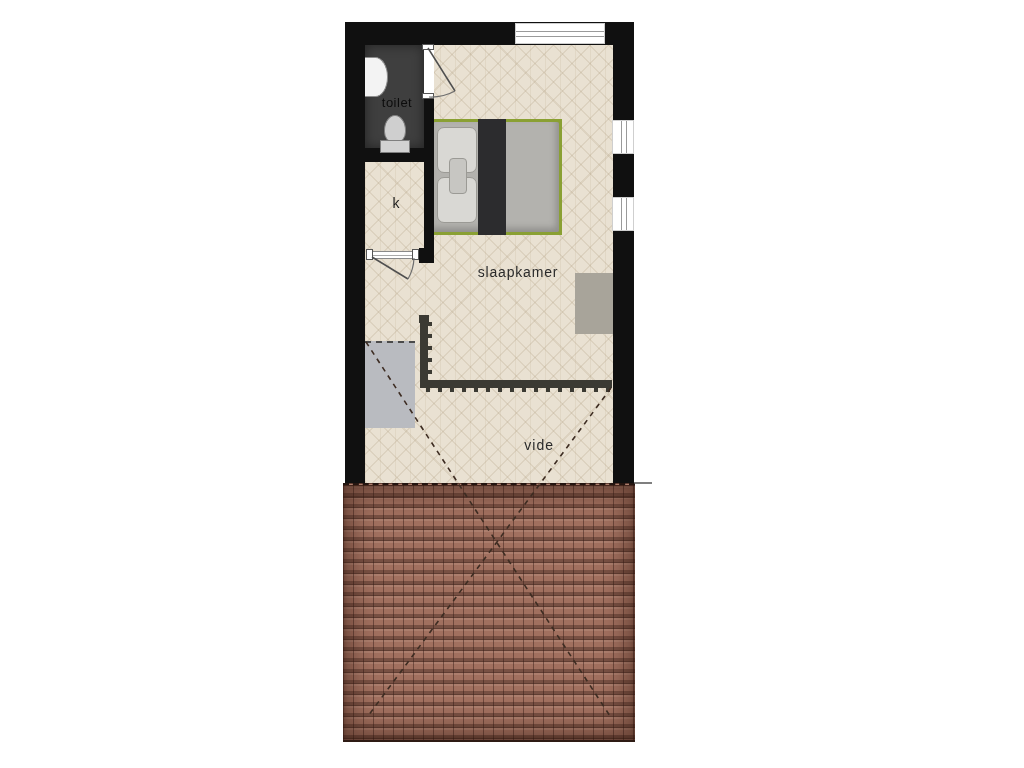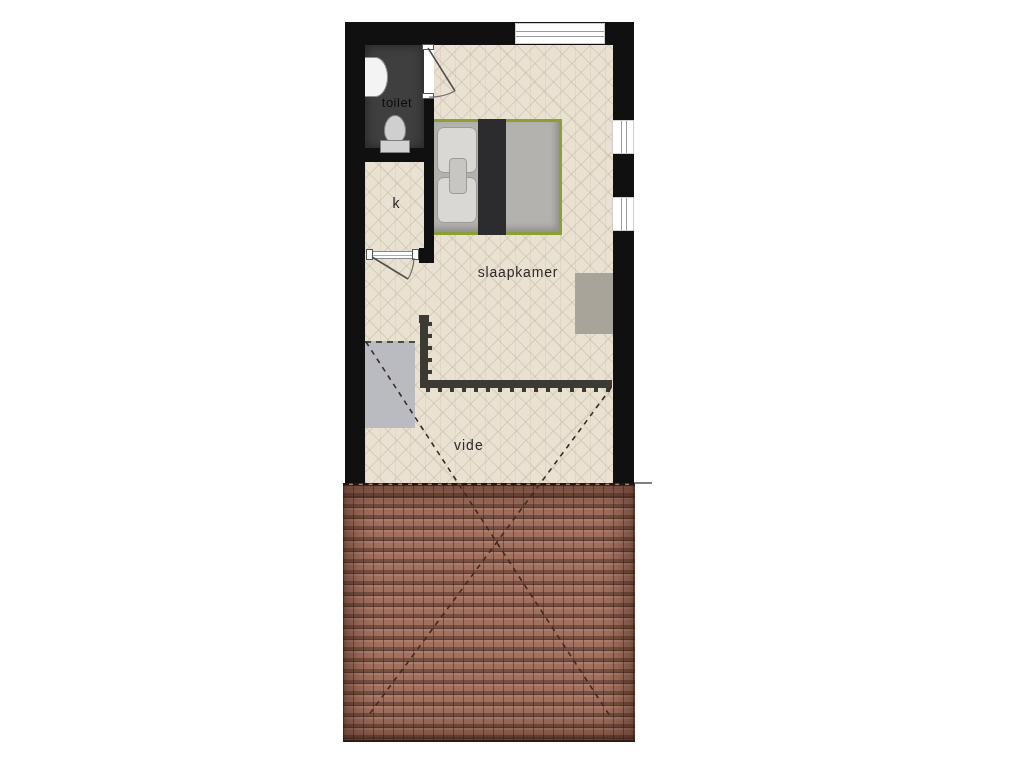--- a/index.html
+++ b/index.html
@@ -91,21 +91,21 @@
     box-shadow:inset 0 0 26px 8px rgba(46,20,12,0.5), inset 0 0 4px rgba(46,20,12,0.6);}
 
   
   .linework{left:0;top:0;width:1024px;height:768px;z-index:10;pointer-events:none;}
 
   
   .room-label{z-index:11;color:#1c1c1c;}
   .label-toilet{left:367px;top:95px;width:60px;text-align:center;font-size:13px;letter-spacing:0.5px;color:#0c0c0c;}
   .label-k{left:380px;top:195px;width:32px;text-align:center;font-size:14px;}
   .label-slaapkamer{left:458px;top:264px;width:120px;text-align:center;font-size:14px;letter-spacing:0.8px;color:#2a2a2a;}
-  .label-vide{left:454px;top:437px;width:100px;text-align:left;font-size:14px;letter-spacing:1px;color:#2a2a2a;}
+  .label-vide{left:454px;top:437px;width:100px;text-align:right;font-size:14px;letter-spacing:1px;color:#2a2a2a;}
 
   
   .logo{left:905px;top:697px;width:106px;height:64px;z-index:20;}
   .logo text{font-family:"Liberation Sans",sans-serif;font-weight:bold;font-size:15.5px;fill:#ffffff;
     letter-spacing:0.3px;}
 </style>
 </head>
 <body>
 
 <div id="plan">

